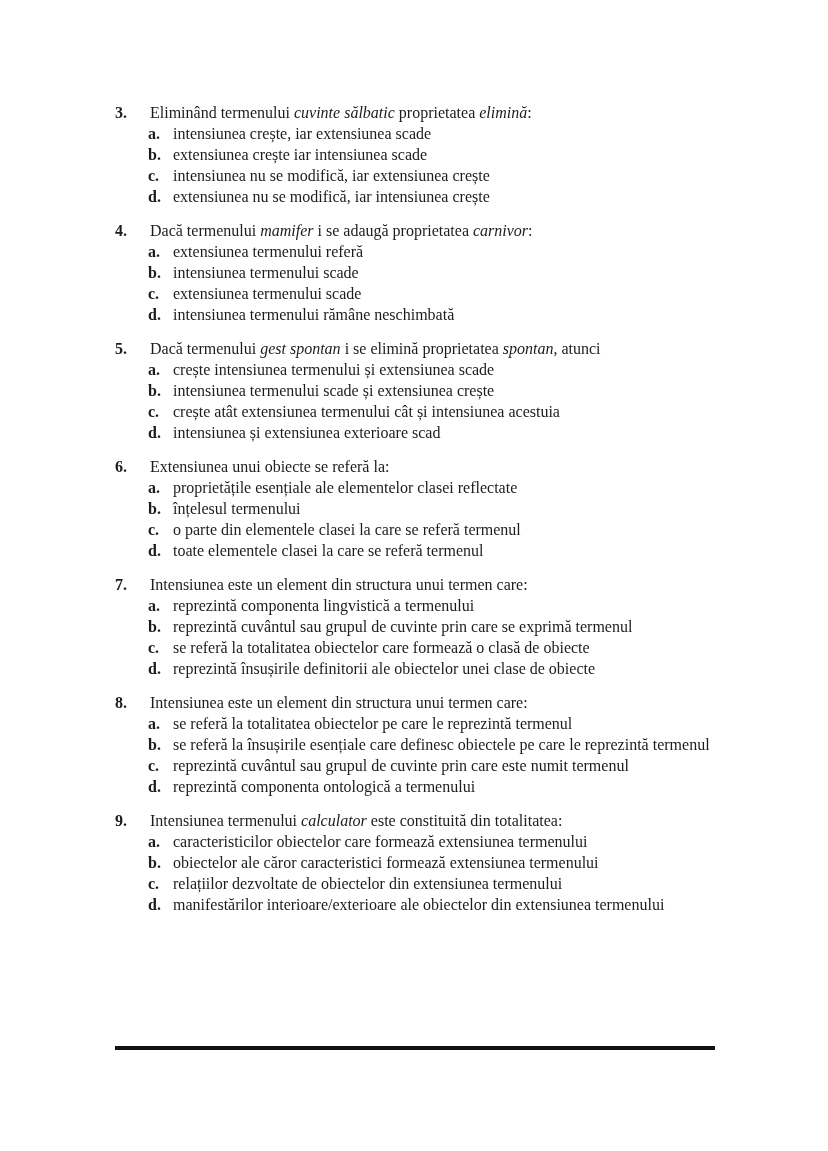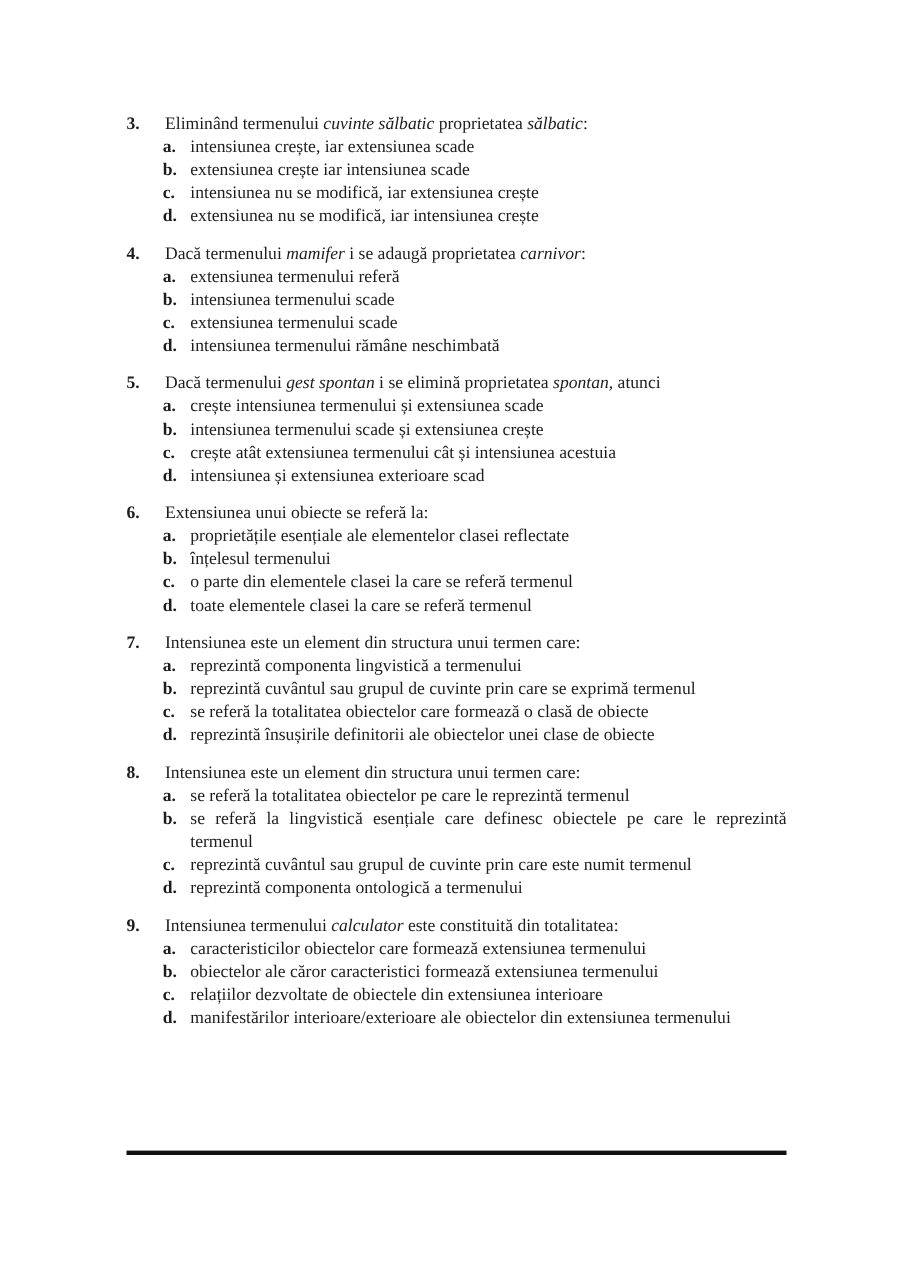--- a/index.html
+++ b/index.html
@@ -70,21 +70,21 @@
 </style>
 </head>
 <body>
 
 <div class="page">
 
   <div class="content">
       <div class="question">
         <div class="q-head">
           <span class="q-num">3.</span>
-          <span class="q-stem"><span>Eliminând termenului </span><em>cuvinte sălbatic</em><span> proprietatea </span><em>sălbatic</em><span>:</span></span>
+          <span class="q-stem"><span>Eliminând termenului </span><em>cuvinte sălbatic</em><span> proprietatea </span><em>elimină</em><span>:</span></span>
         </div>
         <div class="options">
           <div class="option">
             <span class="opt-letter">a.</span>
             <span class="opt-text">intensiunea crește, iar extensiunea scade</span>
           </div>
           <div class="option">
             <span class="opt-letter">b.</span>
             <span class="opt-text">extensiunea crește iar intensiunea scade</span>
           </div>
@@ -199,21 +199,21 @@
           <span class="q-num">8.</span>
           <span class="q-stem"><span>Intensiunea este un element din structura unui termen care:</span></span>
         </div>
         <div class="options">
           <div class="option">
             <span class="opt-letter">a.</span>
             <span class="opt-text">se referă la totalitatea obiectelor pe care le reprezintă termenul</span>
           </div>
           <div class="option">
             <span class="opt-letter">b.</span>
-            <span class="opt-text">se referă la lingvistică esențiale care definesc obiectele pe care le reprezintă termenul</span>
+            <span class="opt-text">se referă la însușirile esențiale care definesc obiectele pe care le reprezintă termenul</span>
           </div>
           <div class="option">
             <span class="opt-letter">c.</span>
             <span class="opt-text">reprezintă cuvântul sau grupul de cuvinte prin care este numit termenul</span>
           </div>
           <div class="option">
             <span class="opt-letter">d.</span>
             <span class="opt-text">reprezintă componenta ontologică a termenului</span>
           </div>
         </div>
@@ -227,21 +227,21 @@
           <div class="option">
             <span class="opt-letter">a.</span>
             <span class="opt-text">caracteristicilor obiectelor care formează extensiunea termenului</span>
           </div>
           <div class="option">
             <span class="opt-letter">b.</span>
             <span class="opt-text">obiectelor ale căror caracteristici formează extensiunea termenului</span>
           </div>
           <div class="option">
             <span class="opt-letter">c.</span>
-            <span class="opt-text">relațiilor dezvoltate de obiectele din extensiunea interioare</span>
+            <span class="opt-text">relațiilor dezvoltate de obiectelor din extensiunea termenului</span>
           </div>
           <div class="option">
             <span class="opt-letter">d.</span>
             <span class="opt-text">manifestărilor interioare/exterioare ale obiectelor din extensiunea termenului</span>
           </div>
         </div>
       </div>
     </div>
 
   <div class="footer">

